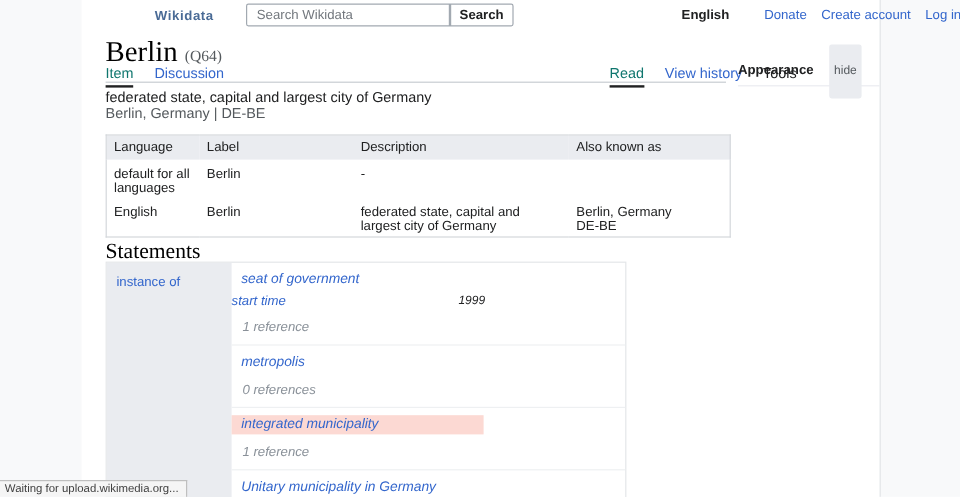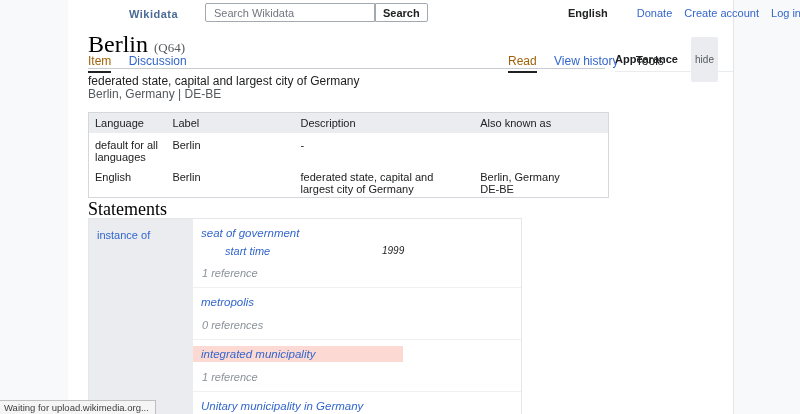--- a/index.html
+++ b/index.html
@@ -24,21 +24,21 @@
   .header-links .lang { font-weight:bold; color:#202122; margin-right:26px; }
   .header-links a { color:#3366cc; margin-right:9px; }
 
   
   .page-title { position:absolute; left:88px; top:31px; font-family:"Liberation Serif", serif;
                 font-size:24px; color:#000; font-weight:normal; }
   .entity-id  { font-size:13px; color:#54595d; font-weight:normal; }
   .tabs-left  { position:absolute; left:88px; top:54px; font-size:12px; }
   .tabs-right { position:absolute; left:508px; top:54px; font-size:12px; }
   .tab { display:inline-block; margin-right:14px; padding-bottom:3px; color:#3366cc; cursor:pointer; }
-  .tab.active { color:#a16207; border-bottom:2px solid #202122; }
+  .tab.active { color:#0f766e; border-bottom:2px solid #202122; }
   .tab.plain  { color:#202122; }
   .main-hr { position:absolute; left:88px; top:68px; width:517px; height:1px; background:#c8ccd1; }
 
   .appearance { position:absolute; left:615px; top:53px; width:118px; padding-bottom:6px;
                 border-bottom:1px solid #eaecf0; font-size:11px; }
   .appearance .ttl { font-weight:bold; color:#202122; }
   .appearance .hide-btn { margin-left:10px; font-size:10px; color:#54595d; background:#eaecf0;
                           padding:17px 4px; border-radius:2px; cursor:pointer; }
 
   .description { position:absolute; left:88px; top:74px; font-size:12px; color:#202122; }
@@ -60,21 +60,21 @@
   .statement-group { position:absolute; left:88px; top:218px; width:434px; display:flex;
                      border:1px solid #e4e6e9; min-height:300px; background:#fff; }
   .prop-col { width:104px; background:#eaecf0; padding:6px 8px; flex-shrink:0; }
   .prop-col a { color:#3366cc; font-size:11px; }
   .value-col { flex:1; }
   .value-block { border-bottom:1px solid #eef0f2; padding:6px 0 8px 0;font-style:italic; }
   .value-block:last-child { border-bottom:none; }
   .value-row { font-size:11.5px; padding-left:8px; height:16px; line-height:16px; }
   .value-row a { color:#3366cc; }
   .value-row.hl { background:#fcd9d3; width:210px; }
-  .qualifier-row { font-size:11px; margin-top:3px; padding-left:0; height:14px; line-height:14px;margin-left:32px; }
+  .qualifier-row { font-size:11px; margin-top:3px; padding-left:0; height:14px; line-height:14px; }
   .qualifier-row a { color:#3366cc; }
   .qualifier-row .qval { color:#202122; position:absolute; left:293px; font-size:10px; }
   .ref-row { font-size:11px; color:#8a9199; margin-top:9px; padding-left:9px; }
 
   
   .status-bar { position:absolute; left:0; bottom:0; height:14px; padding:1px 6px 0 4px;
                 background:#f5f5f5; border:1px solid #bfbfbf; border-left:none; border-bottom:none;
                 font-size:9.5px; color:#404040; }
 </style>
 </head>

